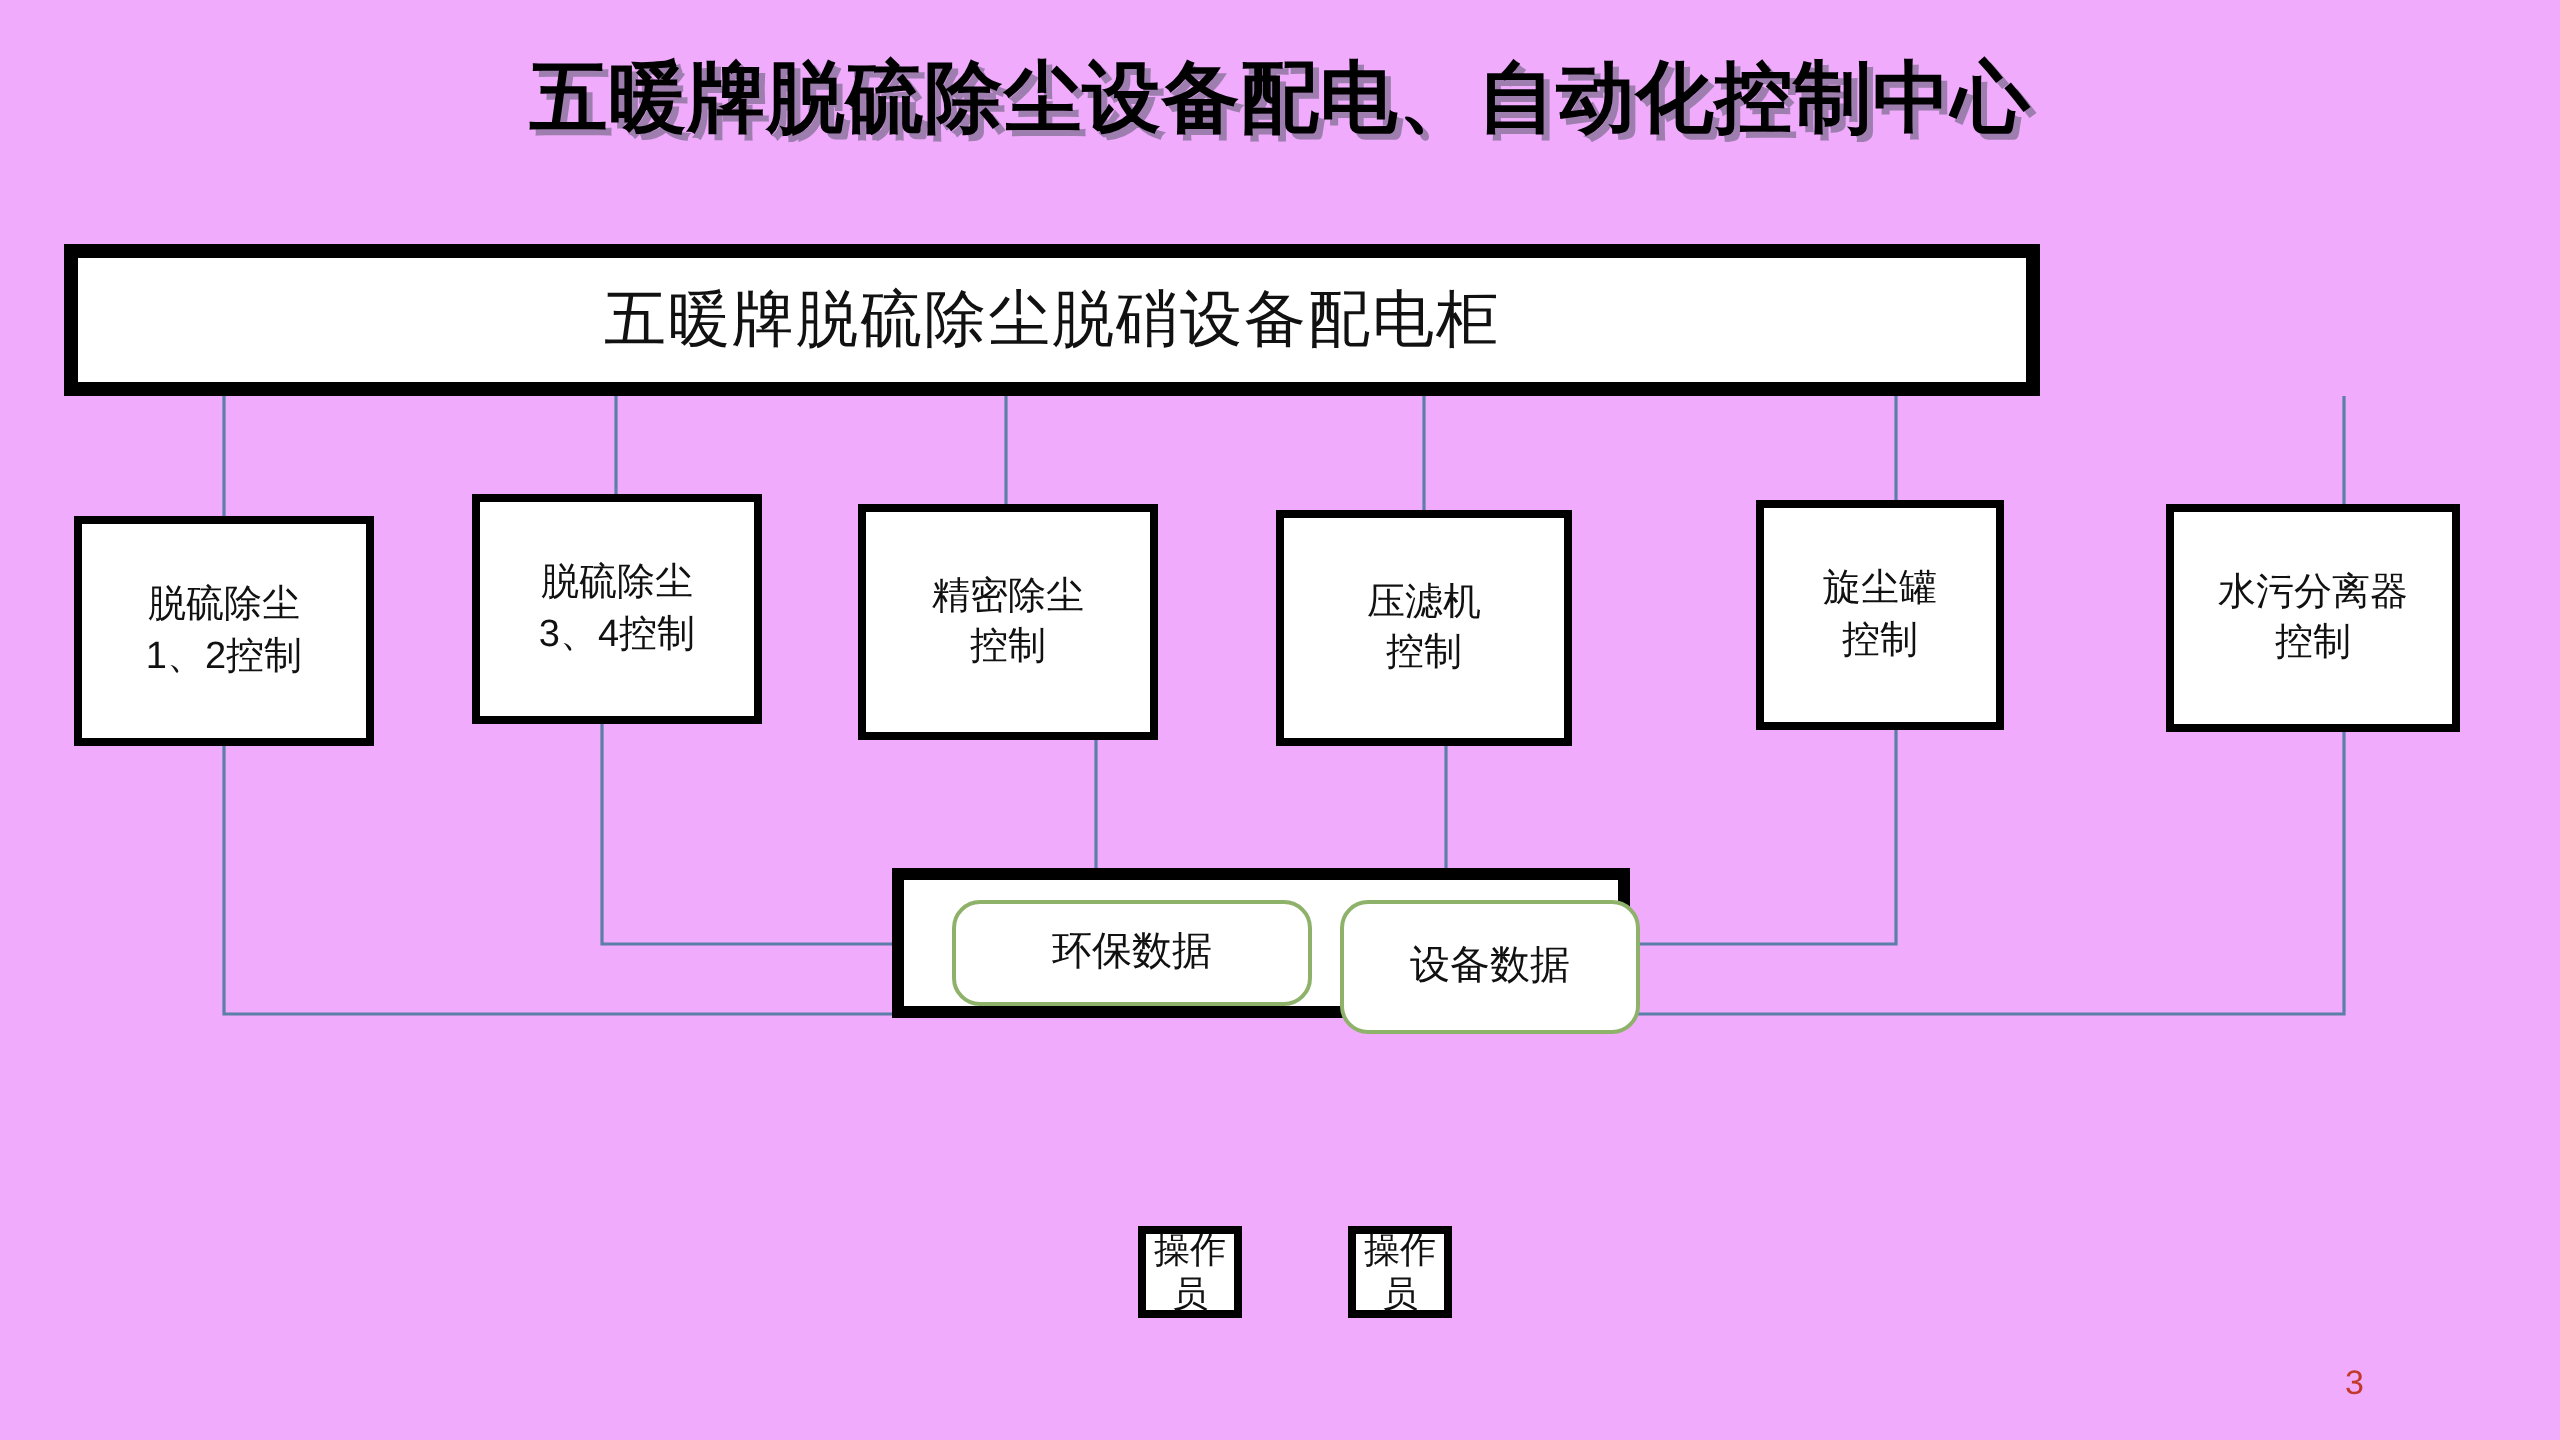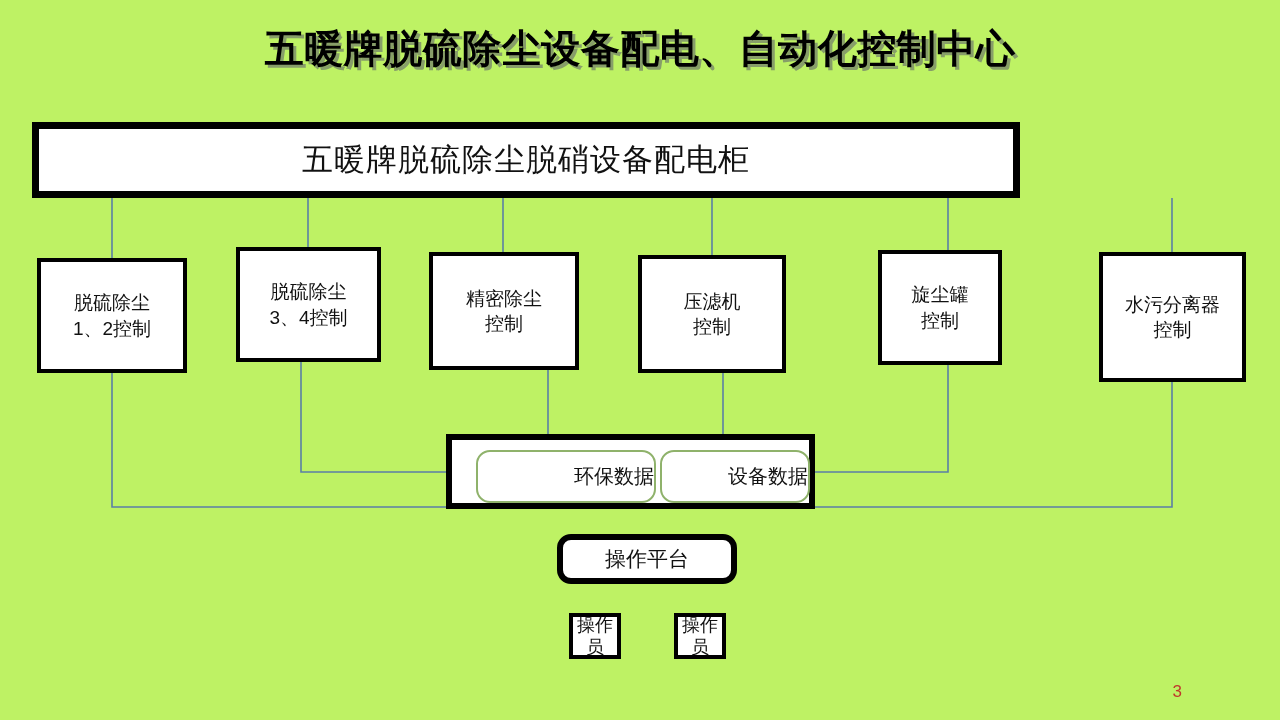--- a/index.html
+++ b/index.html
@@ -8,21 +8,21 @@
     padding: 0;
     background: #ffffff;
   }
   body {
     font-family: "Liberation Sans", "DejaVu Sans", sans-serif;
   }
   #stage {
     position: relative;
     width: 1280px;
     height: 720px;
-    background: #bef264;
+    background: #f0abfc;
     overflow: hidden;
   }
 
   
   #slide-title {
     position: absolute;
     left: 0;
     top: 22px;
     width: 1280px;
     text-align: center;
@@ -75,21 +75,21 @@
   }
 
   .data-chip {
     position: absolute;
     box-sizing: border-box;
     border: 2px solid #8FB26B;
     border-radius: 14px;
     background: #ffffff;
     display: flex;
     align-items: center;
-    justify-content: flex-end;
+    justify-content: center;
     font-size: 20px;
     color: #111111;
   }
 
   .platform {
     border: 6px solid #000000;
     border-radius: 14px;
     font-size: 21px;
   }
 
@@ -161,37 +161,34 @@
   <div class="node ctrl" style="left:638px; top:255px; width:148px; height:118px;">
     <span>压滤机
 控制</span>
   </div>
 
   <div class="node ctrl" style="left:878px; top:250px; width:124px; height:115px;">
     <span>旋尘罐
 控制</span>
   </div>
 
-  <div class="node ctrl" style="left:1083px; top:252px; width:147px; height:130px;margin-left:16px;">
+  <div class="node ctrl" style="left:1083px; top:252px; width:147px; height:114px;">
     <span>水污分离器
 控制</span>
   </div>
 
   <div class="node data-container" style="left:446px; top:434px; width:369px; height:75px;">
     <div class="data-chip" style="left:24px; top:10px; width:180px; height:53px;">
       <span>环保数据</span>
     </div>
-    <div class="data-chip" style="left:208px; top:10px; width:150px; height:53px;">
+    <div class="data-chip" style="left:218px; top:10px; width:150px; height:67px;">
       <span>设备数据</span>
     </div>
   </div>
 
-  <div class="node platform" style="left:557px; top:534px; width:180px; height:50px;">
-    <span>操作平台</span>
-  </div>
 
   <div class="node operator" style="left:569px; top:613px; width:52px; height:46px;">
     <span>操作
 员</span>
   </div>
 
   <div class="node operator" style="left:674px; top:613px; width:52px; height:46px;">
     <span>操作
 员</span>
   </div>

